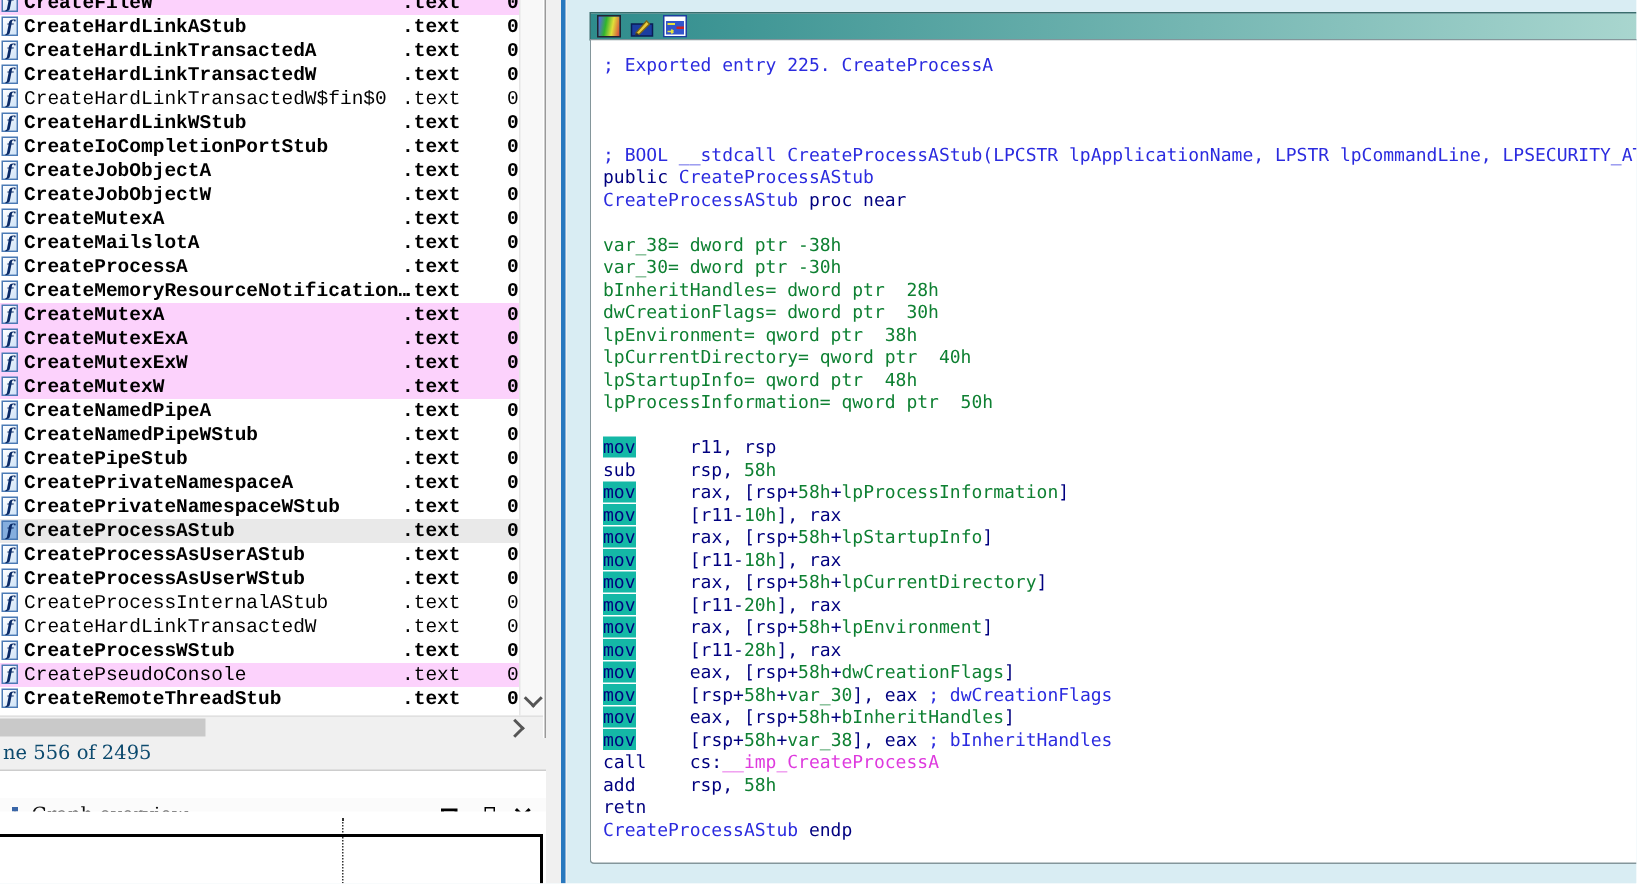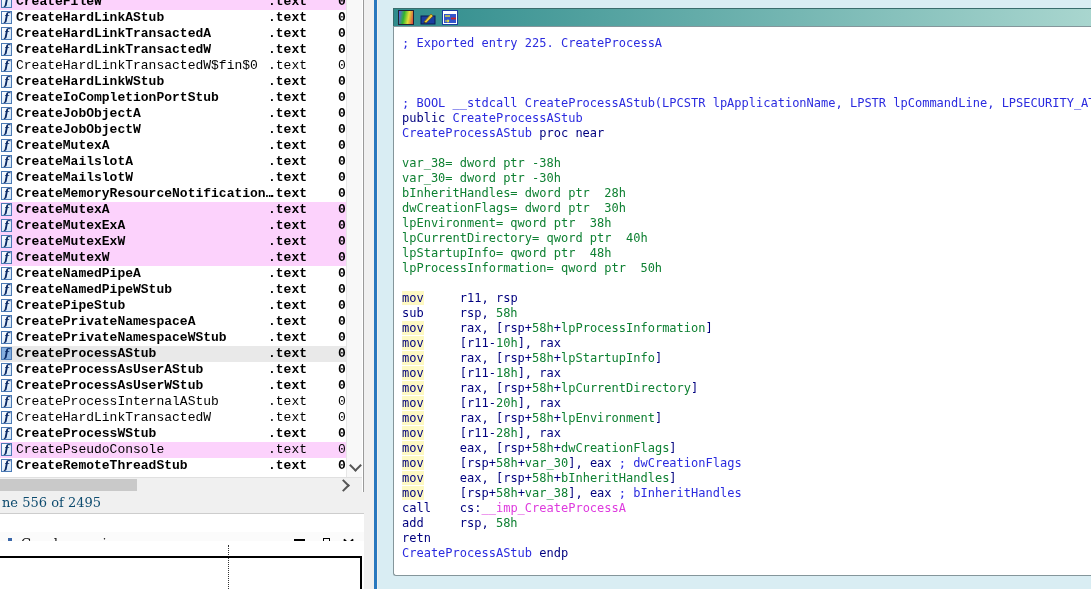--- a/index.html
+++ b/index.html
@@ -72,21 +72,21 @@
   .code-box{position:absolute;left:15px;top:26px;right:-2px;bottom:13px;background:#fff;
             border:1px solid #84969b;border-right:none;border-bottom-left-radius:3px;overflow:hidden;}
   .code{margin:0;padding:9px 0 0 8px;font-family:"DejaVu Sans Mono",monospace;
         font-size:12px;line-height:15px;white-space:pre;}
   .cl{height:15px;}
   .tk-c{color:#2b2bdf;}
   .tk-n{color:#2b2bdf;}
   .tk-k{color:#00007f;}
   .tk-g{color:#0e8032;}
   .tk-m{color:#de3ade;margin-top:21px;}
-  .tk-h{color:#00007f;background:#fef9c3;}
+  .tk-h{color:#00007f;background:#14b8a6;}
 </style>
 </head>
 <body>
 
 <div class="screen">
 
   <div class="functions-panel">
     <div class="fn-rows" id="fn-rows">
         <div class="frow bold pink" style="top: -6px;">
           <span class="ficon">f</span>
@@ -149,21 +149,21 @@
           <span class="faddr">0</span>
         </div>
         <div class="frow bold " style="top: 154px;">
           <span class="ficon">f</span>
           <span class="fname">CreateMailslotA</span>
           <span class="fseg">.text</span>
           <span class="faddr">0</span>
         </div>
         <div class="frow bold " style="top: 170px;">
           <span class="ficon">f</span>
-          <span class="fname">CreateMailslotW</span>
+          <span class="fname">CreateProcessA</span>
           <span class="fseg">.text</span>
           <span class="faddr">0</span>
         </div>
         <div class="frow bold " style="top: 186px;">
           <span class="ficon">f</span>
           <span class="fname">CreateMemoryResourceNotification…</span>
           <span class="fseg">.text</span>
           <span class="faddr">0</span>
         </div>
         <div class="frow bold pink" style="top: 202px;">

